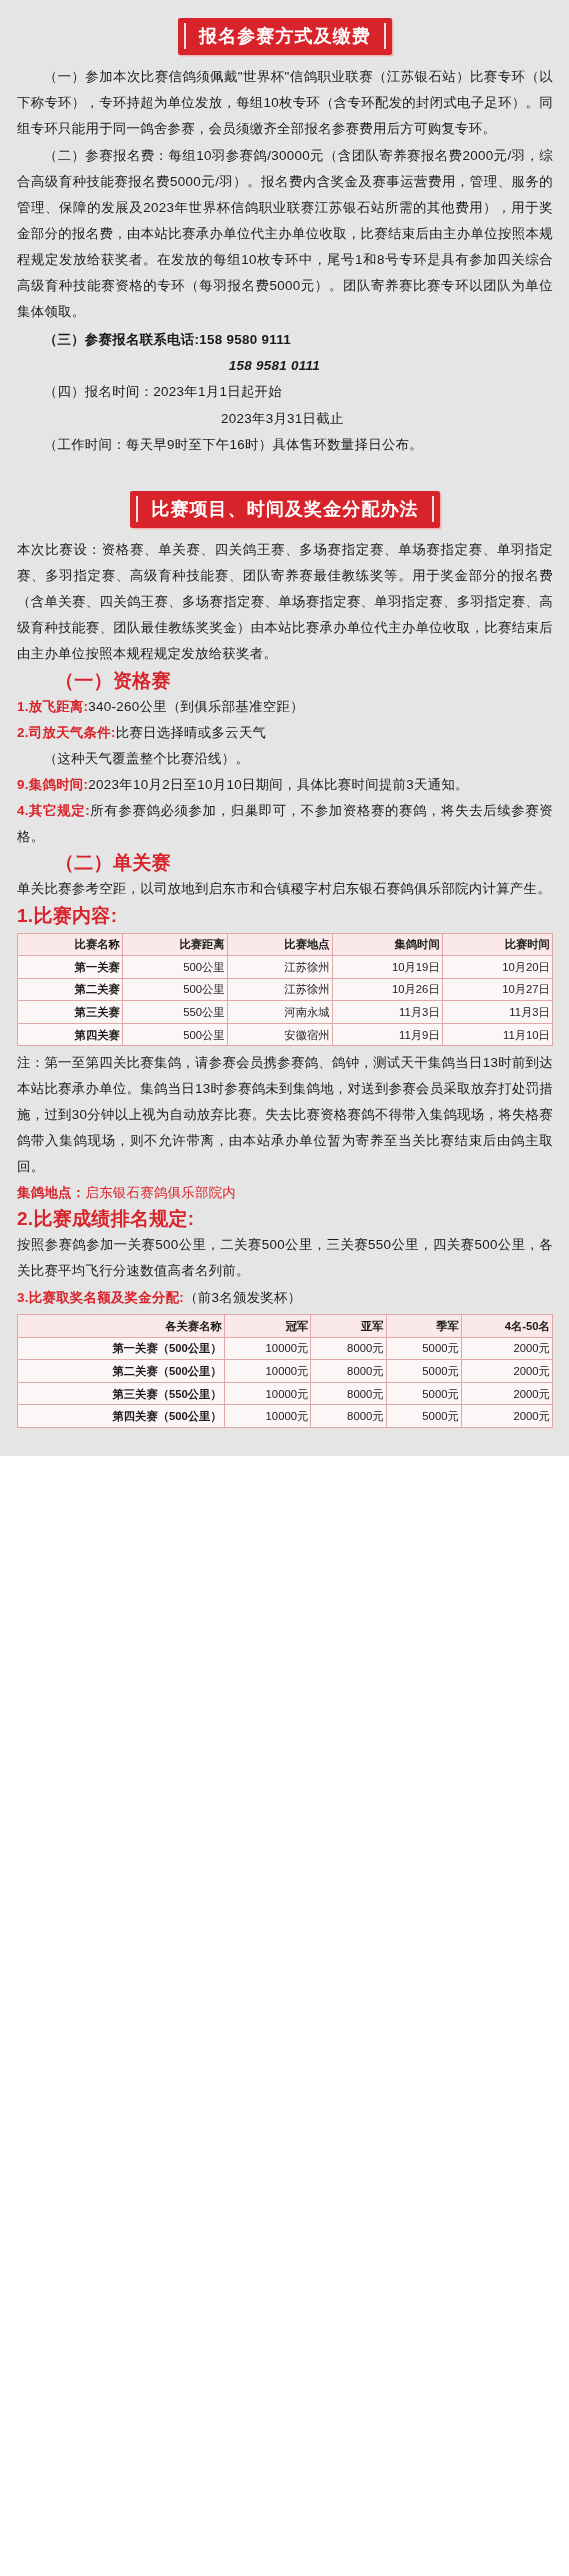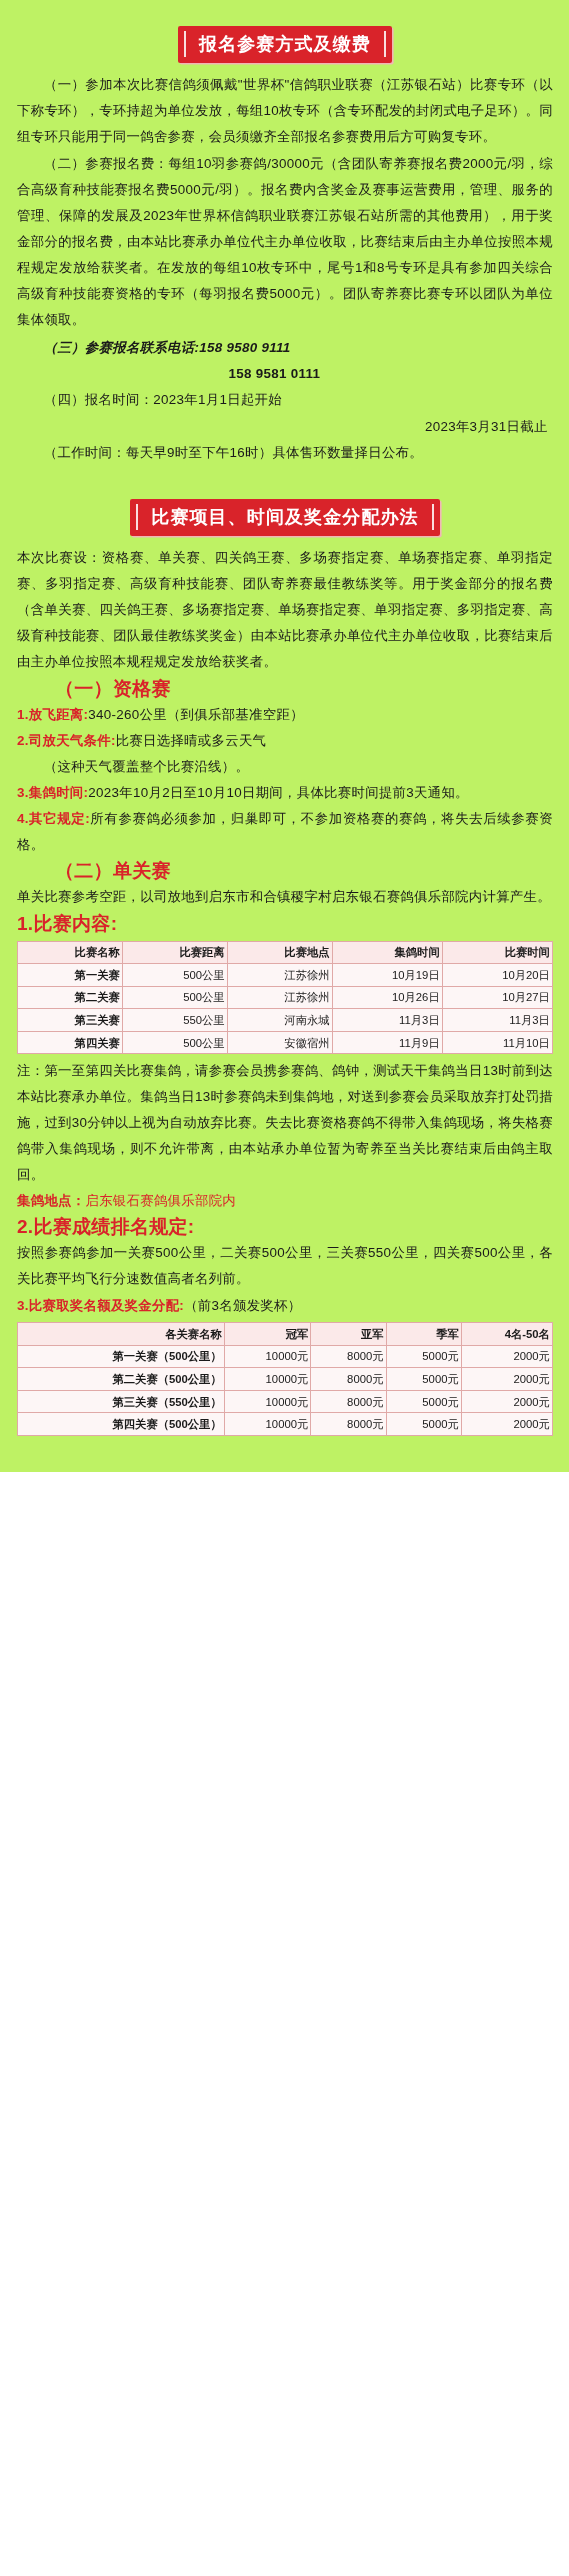--- a/index.html
+++ b/index.html
@@ -6,22 +6,22 @@
     margin: 0;
     padding: 0;
     background: #ffffff;
     font-family: "Liberation Sans", sans-serif;
   }
   body {
     width: 570px;
   }
   .page {
     width: 570px;
-    background: #bef264;
-    padding: 12px;
+    background: #e5e5e5;
+    padding: 4px;
     box-sizing: border-box;
   }
   .section {
     width: 536px;
     margin: 0 auto;
     box-sizing: border-box;
   }
   
   .banner-wrap {
     display: flex;
@@ -75,31 +75,31 @@
     text-indent: 0;
     margin: 0 0 1.1px 0;
   }
   .red {
     color: #d9232a;
   }
   .phone-line {
     text-indent: 2em;
     font-weight: bold;
     margin: 0;
-    font-style: italic;
   }
   .phone-line2 {
     text-align: center;
     text-indent: 0;
     font-weight: bold;
     margin: 0;
     padding-right: 21.4px;
+    font-style: italic;
   }
   .date-line {
-    text-align: right;
+    text-align: center;
     text-indent: 0;
     margin: 0;
     padding-right: 5.4px;
   }
   .sub-head {
     color: #d9232a;
     font-weight: bold;
     font-size: 19px;
     line-height: 26px;
     margin: 0;
@@ -185,21 +185,21 @@
 
   <div class="section">
     <div class="body-text">
       <p class="para-flat">本次比赛设：资格赛、单关赛、四关鸽王赛、多场赛指定赛、单场赛指定赛、单羽指定赛、多羽指定赛、高级育种技能赛、团队寄养赛最佳教练奖等。用于奖金部分的报名费（含单关赛、四关鸽王赛、多场赛指定赛、单场赛指定赛、单羽指定赛、多羽指定赛、高级育种技能赛、团队最佳教练奖奖金）由本站比赛承办单位代主办单位收取，比赛结束后由主办单位按照本规程规定发放给获奖者。</p>
 
       <p class="sub-head indent1">（一）资格赛</p>
 
       <p class="item-line"><span class="lbl">1.放飞距离:</span><span>340-260公里（到俱乐部基准空距）</span></p>
       <p class="item-line"><span class="lbl">2.司放天气条件:</span><span>比赛日选择晴或多云天气</span></p>
       <p class="item-line indent1"><span>（这种天气覆盖整个比赛沿线）。</span></p>
-      <p class="item-line"><span class="lbl">3.集鸽时间:</span><span>2023年10月2日至10月10日期间，具体比赛时间提前3天通知。</span></p>
+      <p class="item-line"><span class="lbl">9.集鸽时间:</span><span>2023年10月2日至10月10日期间，具体比赛时间提前3天通知。</span></p>
       <p class="item-line"><span class="lbl">4.其它规定:</span><span>所有参赛鸽必须参加，归巢即可，不参加资格赛的赛鸽，将失去后续参赛资格。</span></p>
 
       <p class="sub-head indent1">（二）单关赛</p>
       <p class="para-flat">单关比赛参考空距，以司放地到启东市和合镇稷字村启东银石赛鸽俱乐部院内计算产生。</p>
 
       <p class="sub-head">1.比赛内容:</p>
     </div>
 
     <table class="data">
       <thead>

